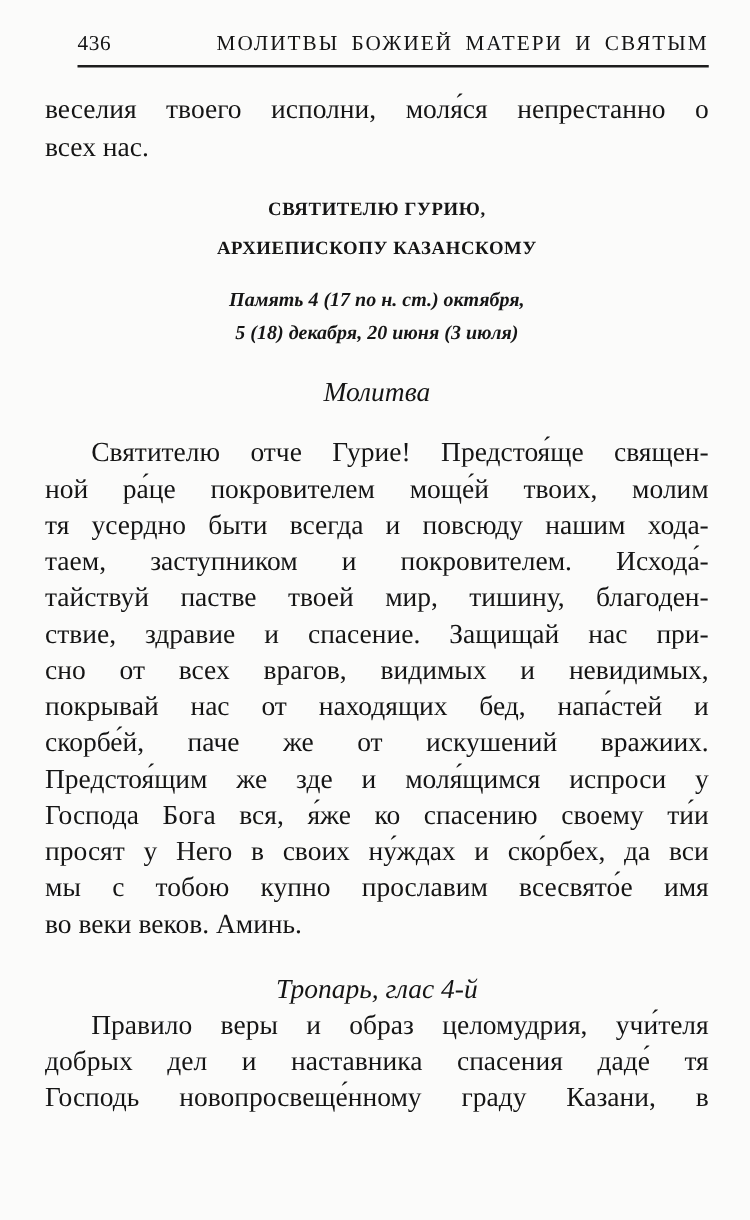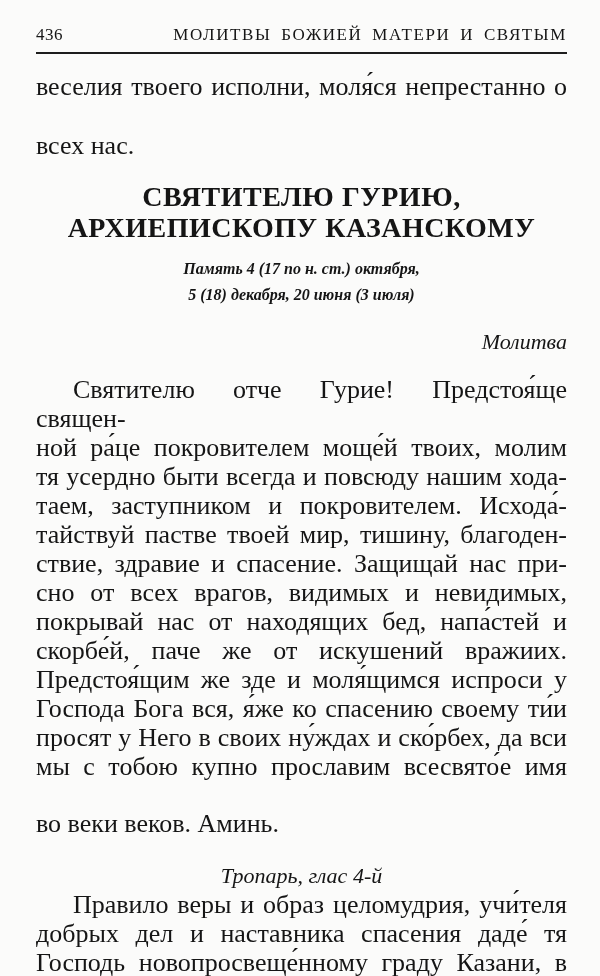--- a/index.html
+++ b/index.html
@@ -17,59 +17,60 @@
     overflow: hidden;
   }
   
   .header {
     position: relative;
     height: 22px;
     border-bottom: 2px solid #1d1d1d;
     padding-bottom: 6px;
     font-size: 17px;
     line-height: 22px;
+    margin-left: 26px;
   }
   .pagenum { position: absolute; left: 0; top: 0; letter-spacing: 0.5px; }
   .running {
     position: absolute; right: 0; top: 0;
     letter-spacing: 1.6px; word-spacing: 4px;
     white-space: nowrap;
   }
   
-  .para { font-size: 26px; line-height: 29px; }
+  .para { font-size: 22px; line-height: 29px; }
   .para .line { text-align: justify; text-align-last: justify; }
-  .para:not(.continues) .line:last-child { text-align-last: left; margin-top: 28px; }
+  .para:not(.continues) .line:last-child { text-align-last: left; }
   .para.indent .line:first-child { text-indent: 37px; }
   .intro { margin-top: 17px; line-height: 31px; }
   .prayer-body { margin-top: 19px; }
   .trop-body { }
   
   .sec-title {
     margin-top: 20px;
     text-align: center;
     font-weight: bold;
-    font-size: 28px;
+    font-size: 15px;
     line-height: 31px;
     letter-spacing: 0.5px;
   }
   .feast {
     margin-top: 13px;
     text-align: center;
     font-style: italic;
     font-weight: bold;
     font-size: 16px;
     line-height: 26px;
   }
   .sub-heading {
     text-align: center;
     font-style: italic;
     font-size: 22px;
     line-height: 28px;
   }
-  .prayer-head { margin-top: 20px; text-align: right; }
+  .prayer-head { margin-top: 20px; }
   .trop-head { margin-top: 24px; }
 </style>
 </head>
 <body>
 
 <div class="page">
 
   <div class="header">
     <span class="pagenum">436</span>
     <span class="running">МОЛИТВЫ БОЖИЕЙ МАТЕРИ И СВЯТЫМ</span>

